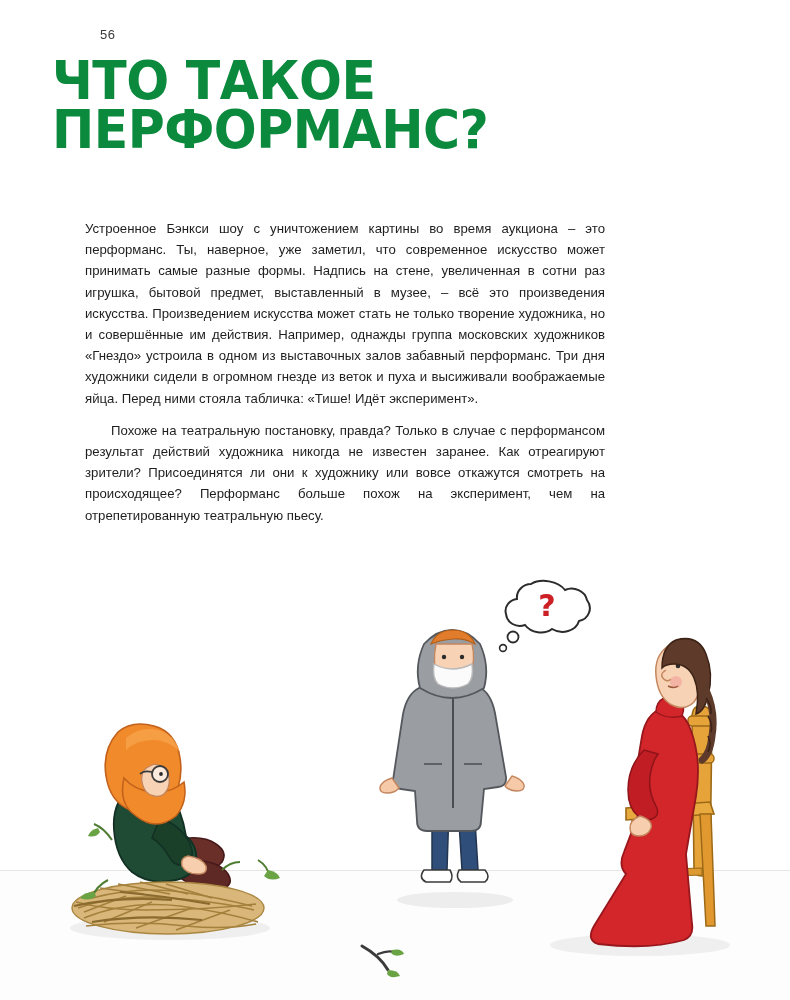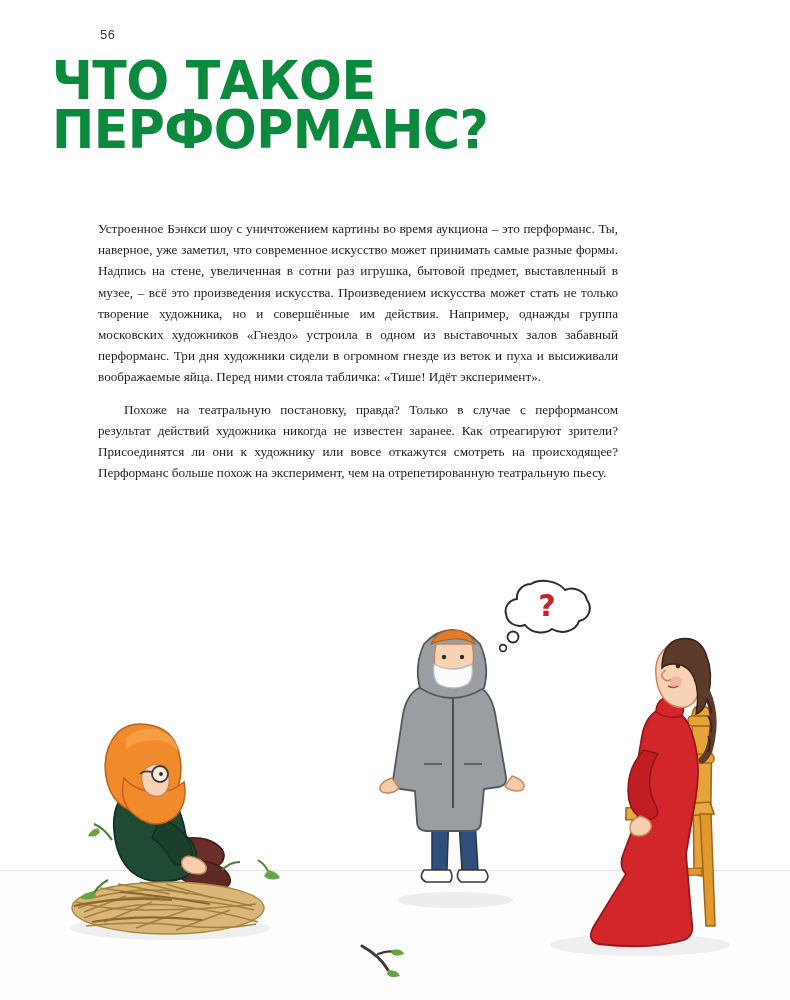--- a/index.html
+++ b/index.html
@@ -44,24 +44,24 @@
     font-stretch: condensed;
     transform: scaleX(1.06);
     transform-origin: left top;
   }
   .title .line {
     display: block;
     white-space: nowrap;
   }
   .body-text {
     position: absolute;
-    left: 98px;
+    left: 85px;
     top: 218px;
     width: 520px;
-    font-family: Liberation Serif, serif;
+    font-family: Liberation Sans, sans-serif;
     font-size: 13.2px;
     line-height: 21.2px;
     text-align: justify;
     color: #1e1e1e;
   }
   .body-text p {
     margin: 0;
   }
   .body-text p + p {
     margin-top: 11px;

